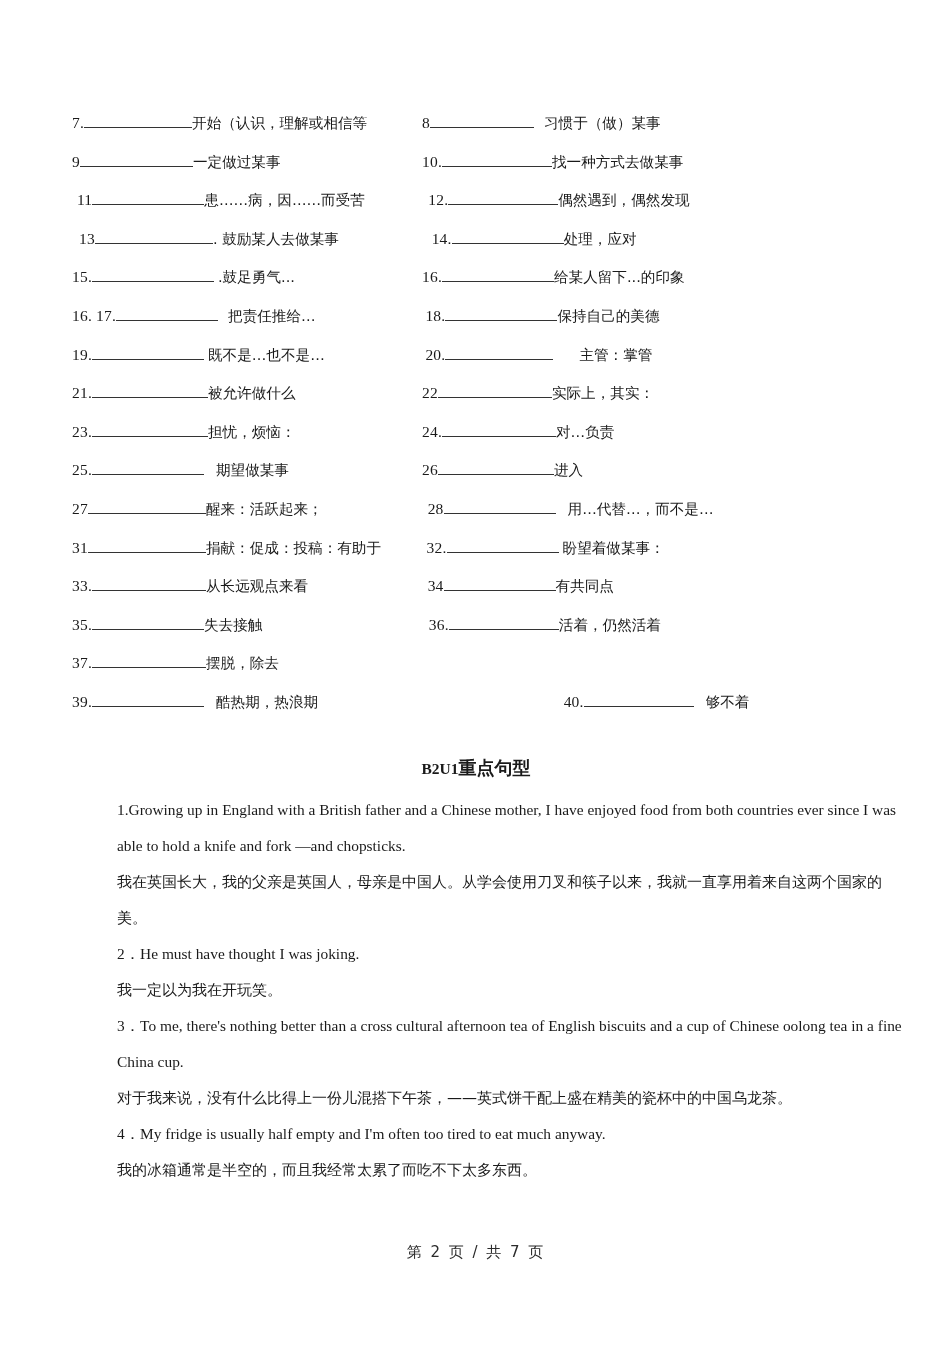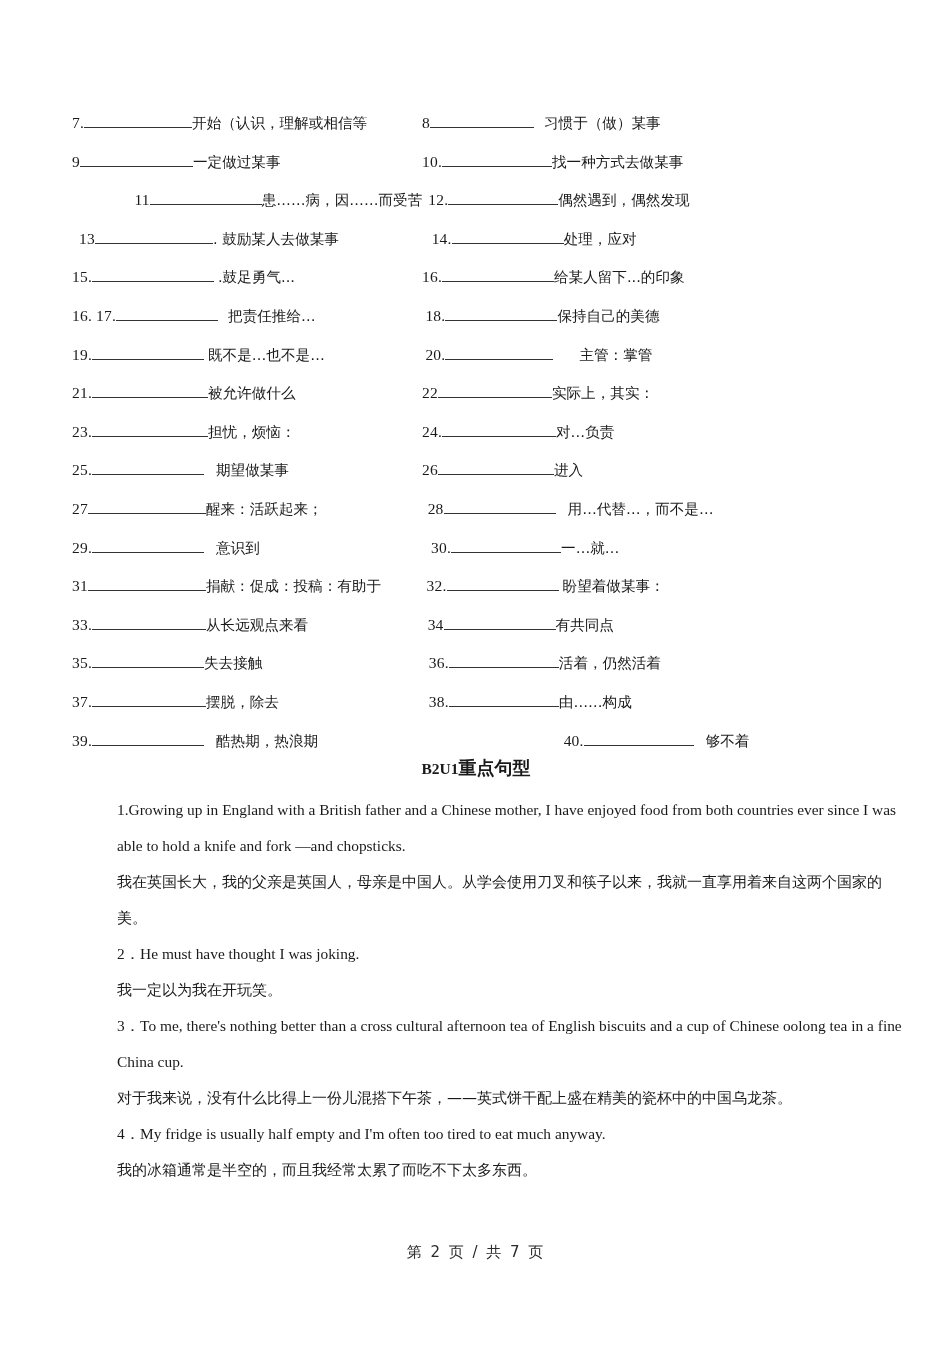--- a/index.html
+++ b/index.html
@@ -138,21 +138,21 @@
           <span class="vblank" style="width: 113px;"></span>
           <span class="vmean">一定做过某事</span>
         </div>
         <div class="vcell right">
           <span class="vnum">10.</span>
           <span class="vblank" style="width: 110px;"></span>
           <span class="vmean">找一种方式去做某事</span>
         </div>
       </div>
       <div class="vrow">
-        <div class="vcell left" style="padding-left: 5px; justify-content: flex-end;">
+        <div class="vcell left" style="padding-left: 5px;">
           <span class="vnum">11</span>
           <span class="vblank" style="width: 112px;"></span>
           <span class="vmean">患……病，因……而受苦</span>
         </div>
         <div class="vcell right" style="padding-left: 6px;">
           <span class="vnum">12.</span>
           <span class="vblank" style="width: 110px;"></span>
           <span class="vmean">偶然遇到，偶然发现</span>
         </div>
       </div>
@@ -247,32 +247,20 @@
           <span class="vmean">醒来：活跃起来；</span>
         </div>
         <div class="vcell right" style="padding-left: 10px;">
           <span class="vnum">28</span>
           <span class="vblank" style="width: 112px;"></span>
           <span class="vmean" style="margin-left: 12px;">用…代替…，而不是…</span>
         </div>
       </div>
       <div class="vrow">
         <div class="vcell left">
-          <span class="vnum">29.</span>
-          <span class="vblank" style="width: 112px;"></span>
-          <span class="vmean" style="margin-left: 12px;">意识到</span>
-        </div>
-        <div class="vcell right" style="padding-left: 16px;">
-          <span class="vnum">30.</span>
-          <span class="vblank" style="width: 110px;"></span>
-          <span class="vmean">一…就…</span>
-        </div>
-      </div>
-      <div class="vrow">
-        <div class="vcell left">
           <span class="vnum">31</span>
           <span class="vblank" style="width: 118px;"></span>
           <span class="vmean">捐献：促成：投稿：有助于</span>
         </div>
         <div class="vcell right" style="padding-left: 8px;">
           <span class="vnum">32.</span>
           <span class="vblank" style="width: 112px;"></span>
           <span class="vmean" style="margin-left: 4px;">盼望着做某事：</span>
         </div>
       </div>
@@ -299,25 +287,20 @@
           <span class="vblank" style="width: 110px;"></span>
           <span class="vmean">活着，仍然活着</span>
         </div>
       </div>
       <div class="vrow">
         <div class="vcell left">
           <span class="vnum">37.</span>
           <span class="vblank" style="width: 114px;"></span>
           <span class="vmean">摆脱，除去</span>
         </div>
-        <div class="vcell right" style="padding-left: 12px;">
-          <span class="vnum">38.</span>
-          <span class="vblank" style="width: 110px;"></span>
-          <span class="vmean">由……构成</span>
-        </div>
       </div>
       <div class="vrow">
         <div class="vcell left">
           <span class="vnum">39.</span>
           <span class="vblank" style="width: 112px;"></span>
           <span class="vmean" style="margin-left: 12px;">酷热期，热浪期</span>
         </div>
         <div class="vcell right" style="padding-left: 16px; justify-content: center;">
           <span class="vnum">40.</span>
           <span class="vblank" style="width: 110px;"></span>

